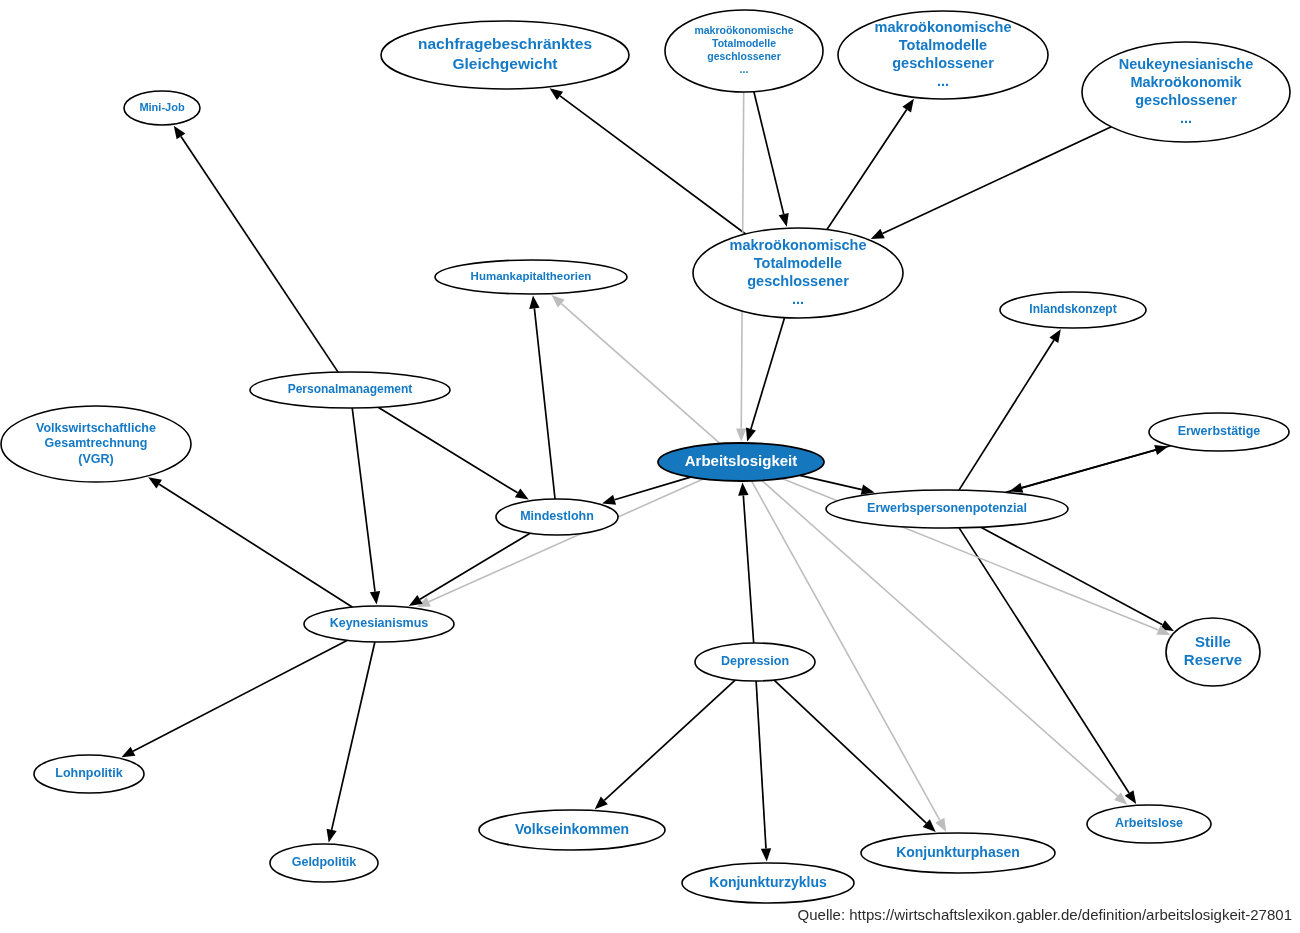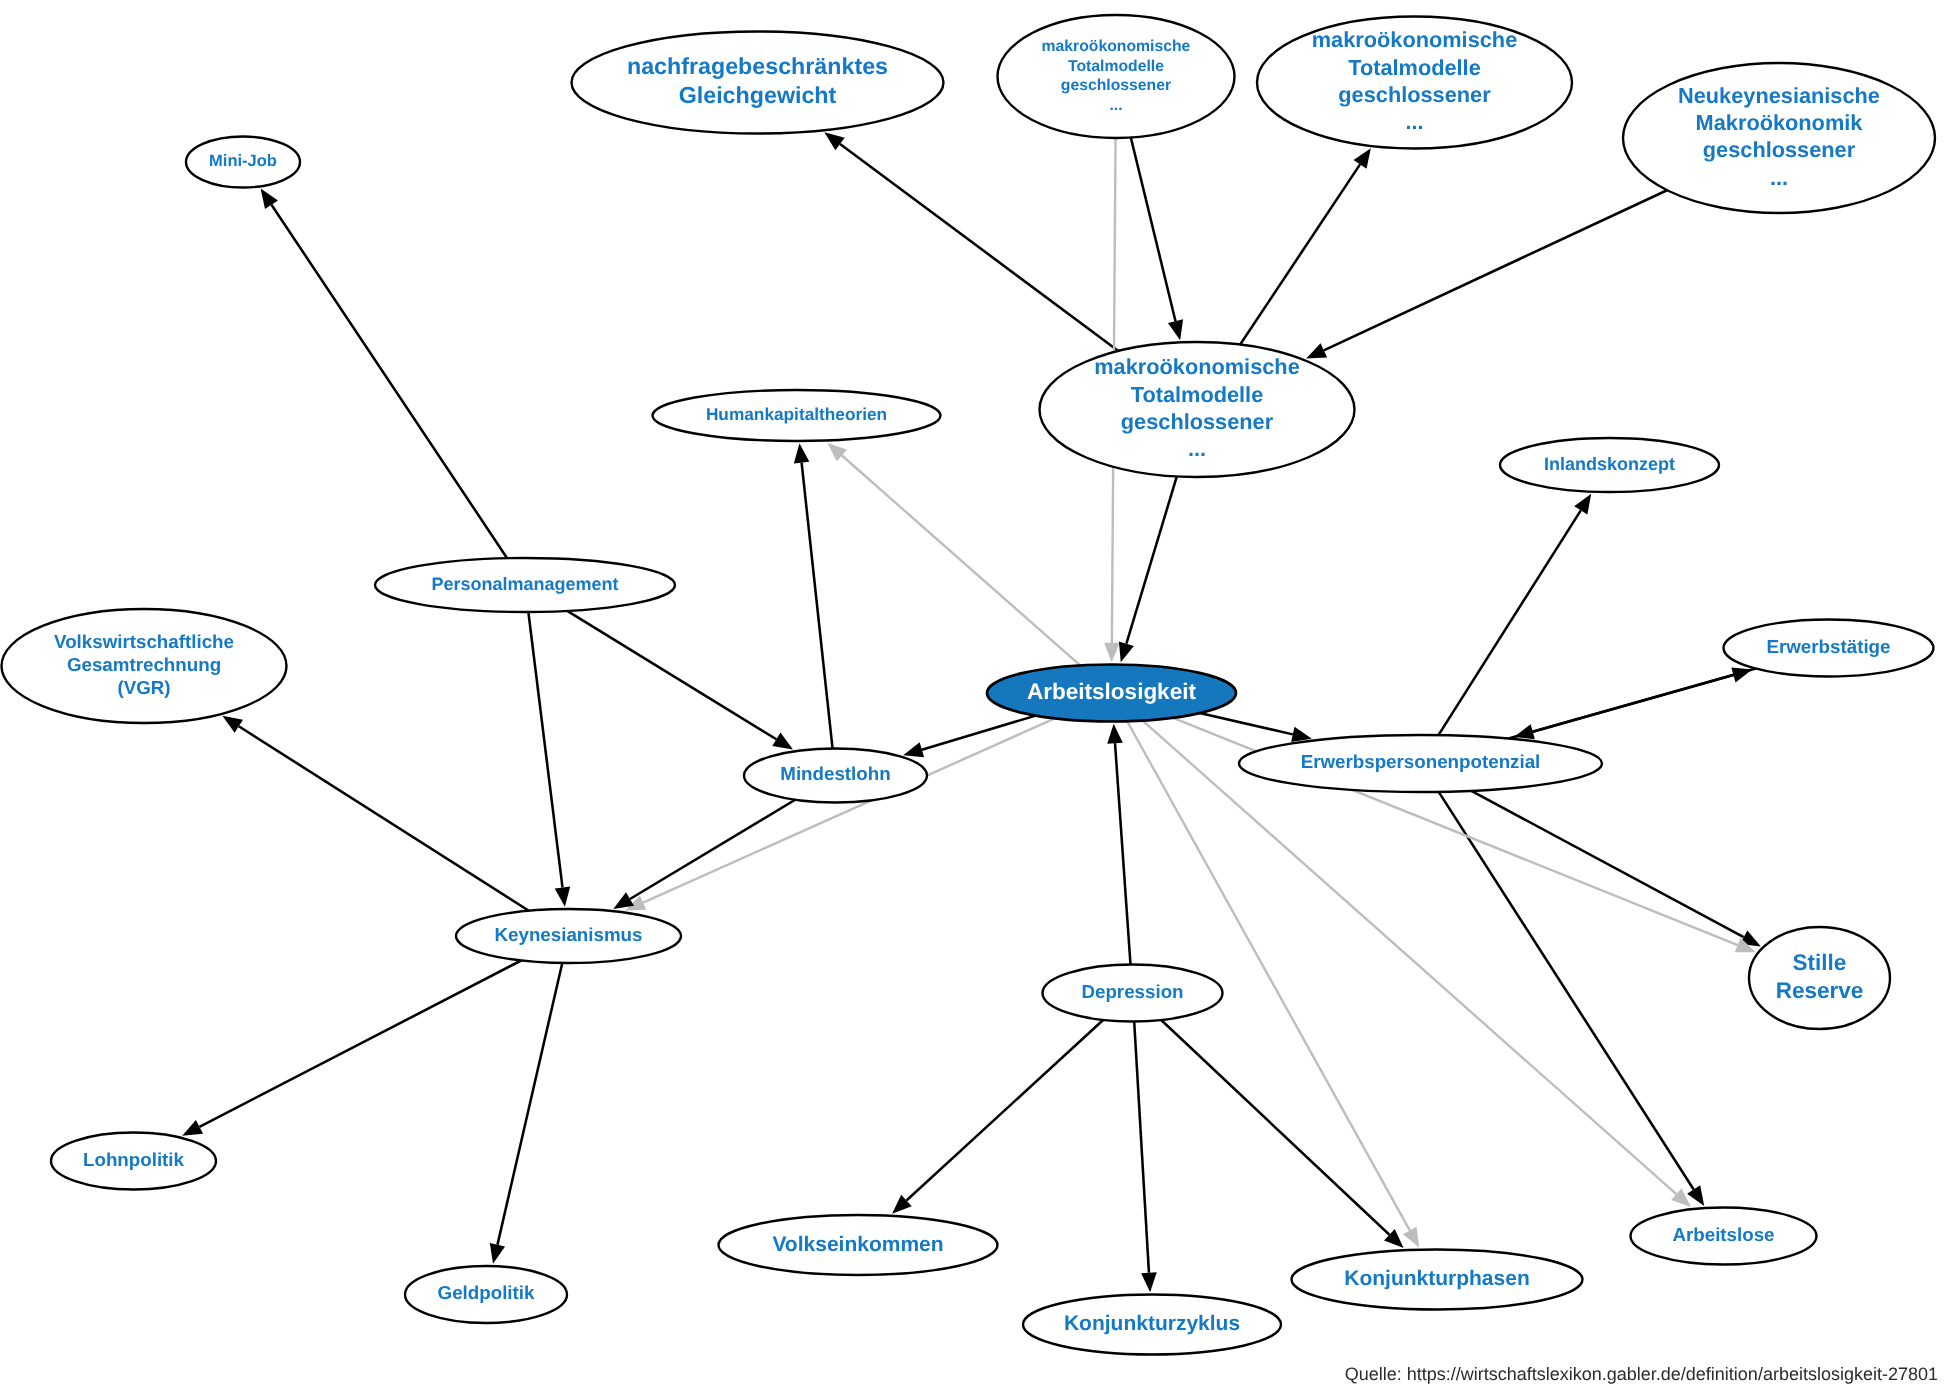--- a/index.html
+++ b/index.html
@@ -49,21 +49,21 @@
   }
   .edge-black { stroke: #000000; stroke-width: 1.7; }
   .edge-gray  { stroke: #bdbdbd; stroke-width: 1.6; }
   .arrow-black { fill: #000000; stroke: none; }
   .arrow-gray  { fill: #bdbdbd; stroke: none; }
   .source-caption {
     position: absolute;
     right: 8px;
     bottom: 10px;
     font-family: "Liberation Sans", sans-serif;
-    font-size: 12px;
+    font-size: 15px;
     color: #2b2b2b;
     white-space: nowrap;
   }
 </style>
 </head>
 <body>
 
 <div id="canvas-wrap">
   <svg id="graph" viewBox="0 0 1300 933">
     <g id="edges-layer">

